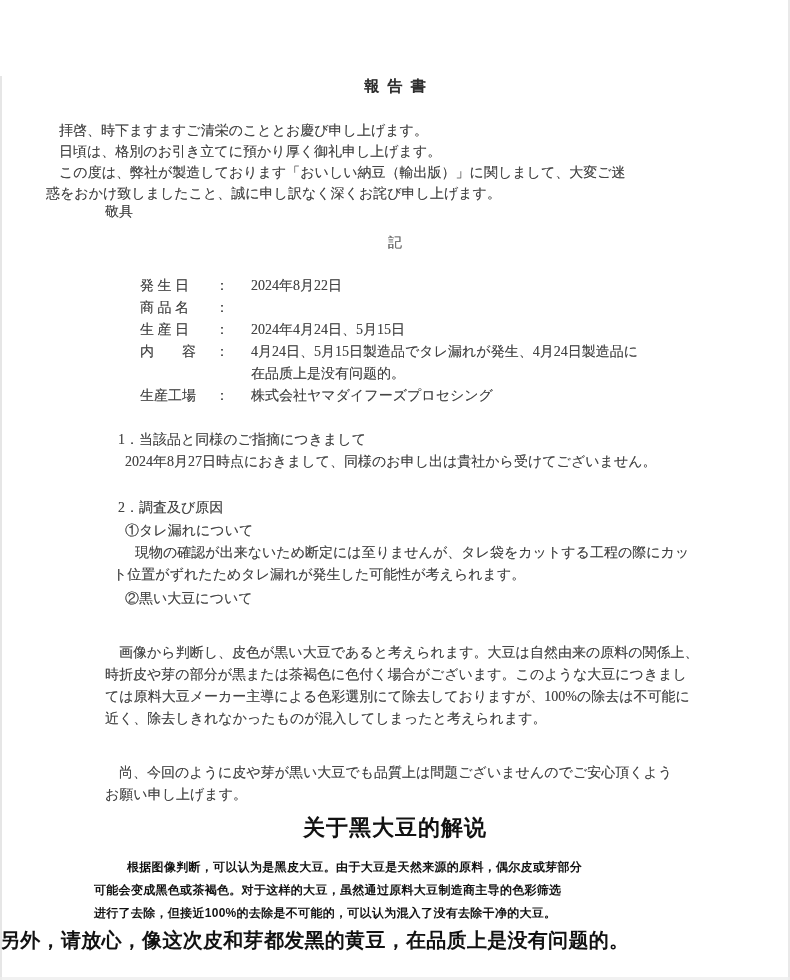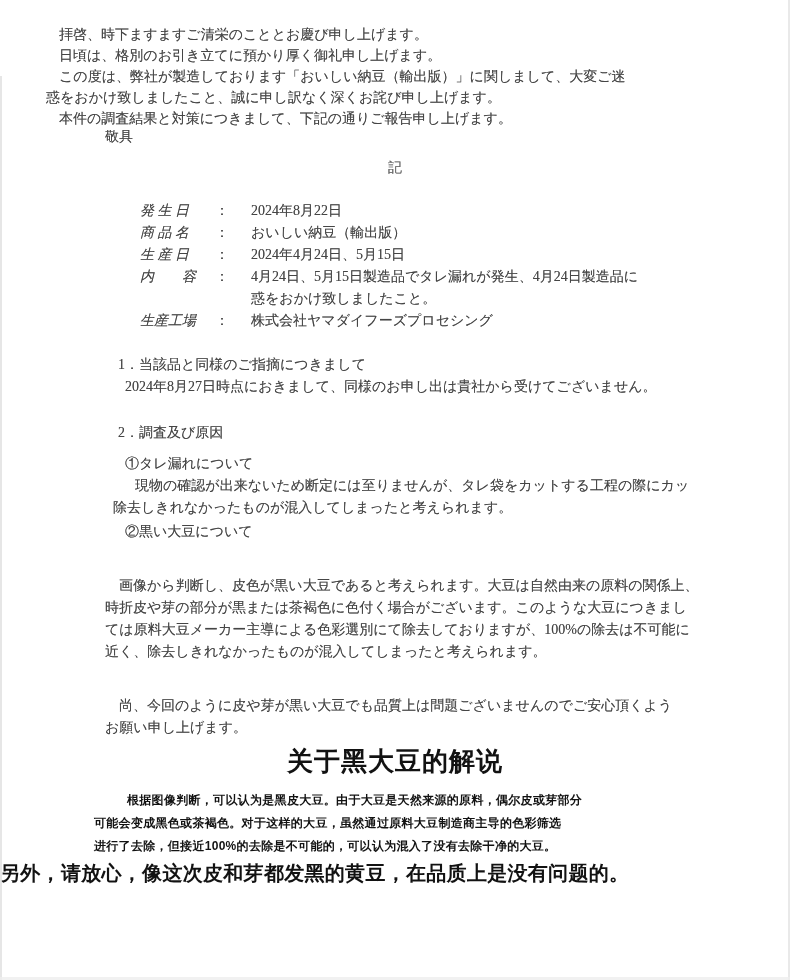--- a/index.html
+++ b/index.html
@@ -46,113 +46,112 @@
   .px20{padding-left:20px;}
   .px30{padding-left:30px;}
   .px14{padding-left:14px;margin-top:32px;}
   .px8{padding-left:8px;}
   .greeting{margin-top:24px;padding-left:46px;}
   .closing{margin-top:-3px;padding-right:30px;text-align:left;line-height:21px;}
   .record-marker{margin-top:10px;text-align:center;line-height:21px;color:#6a6a6a;}
 
   .details{margin-top:22px;padding-left:140px;padding-right:70px;}
   .detail-row{display:flex;line-height:22px;}
-  .detail-label{width:58px;flex:0 0 58px;white-space:nowrap;font-style:italic;}
+  .detail-label{width:58px;flex:0 0 58px;white-space:nowrap;}
   .detail-sep{margin-left:17px;margin-right:22px;flex:0 0 auto;}
   .detail-value{flex:1;}
   .detail-value .vline{white-space:nowrap;line-height:22px;}
 
   .section{margin-top:22px;}
   .section2{margin-top:24px;}
-  .subsec{margin-top:9px;}
+  .subsec{margin-top:1px;}
   .subsec2{margin-top:2px;}
 
   
   .cn{
     font-family:"Liberation Sans","DejaVu Sans",sans-serif;
     color:var(--ink-cn);
     font-weight:700;
   }
   .cn-title{
     margin-top:6px;
     text-align:center;
-    font-size:26px;
+    font-size:22px;
     line-height:32px;
     letter-spacing:1px;
   }
   .cn-para{margin-top:12px;padding-left:94px;padding-right:80px;font-size:12px;}
   .cn-para .cline{white-space:nowrap;line-height:23px;letter-spacing:.3px;}
   .cn-ind{padding-left:33px;}
   .cn-note{margin-top:4px;font-size:20px;line-height:23px;white-space:nowrap;letter-spacing:.3px;}
 </style>
 </head>
 <body>
 
 <div class="page">
   <div class="edge-left"></div>
   <div class="edge-right"></div>
   <div class="edge-bottom"></div>
 
   <div class="jp">
+    <div class="doc-title">報告書</div>
 
     <div class="jp-block greeting">
       <div class="line px13">拝啓、時下ますますご清栄のこととお慶び申し上げます。</div>
       <div class="line px13">日頃は、格別のお引き立てに預かり厚く御礼申し上げます。</div>
       <div class="line px13">この度は、弊社が製造しております「おいしい納豆（輸出版）」に関しまして、大変ご迷</div>
       <div class="line">惑をおかけ致しましたこと、誠に申し訳なく深くお詫び申し上げます。</div>
-      <div class="line px13">本件の調査結果と対策につきまして、下記の通りご報告申し上げます。</div>
     </div>
 
     <div class="jp-block closing">敬具</div>
 
     <div class="record-marker">記</div>
 
     <div class="details">
       <div class="detail-row">
         <span class="detail-label">発 生 日</span>
         <span class="detail-sep">：</span>
         <span class="detail-value">2024年8月22日</span>
       </div>
       <div class="detail-row">
         <span class="detail-label">商 品 名</span>
         <span class="detail-sep">：</span>
-        <span class="detail-value">おいしい納豆（輸出版）</span>
       </div>
       <div class="detail-row">
         <span class="detail-label">生 産 日</span>
         <span class="detail-sep">：</span>
         <span class="detail-value">2024年4月24日、5月15日</span>
       </div>
       <div class="detail-row">
         <span class="detail-label">内　　容</span>
         <span class="detail-sep">：</span>
         <span class="detail-value">
           <span class="vline" style="display:block">4月24日、5月15日製造品でタレ漏れが発生、4月24日製造品に</span>
-          <span class="vline" style="display:block">惑をおかけ致しましたこと。</span>
+          <span class="vline" style="display:block">在品质上是没有问题的。</span>
         </span>
       </div>
       <div class="detail-row">
         <span class="detail-label">生産工場</span>
         <span class="detail-sep">：</span>
         <span class="detail-value">株式会社ヤマダイフーズプロセシング</span>
       </div>
     </div>
 
     <div class="jp-block section lh22">
       <div class="line px13">1．当該品と同様のご指摘につきまして</div>
       <div class="line px20">2024年8月27日時点におきまして、同様のお申し出は貴社から受けてございません。</div>
     </div>
 
     <div class="jp-block section2 lh22">
       <div class="line px13">2．調査及び原因</div>
 
       <div class="subsec">
         <div class="line px20">①タレ漏れについて</div>
         <div class="line px30">現物の確認が出来ないため断定には至りませんが、タレ袋をカットする工程の際にカッ</div>
-        <div class="line px8">除去しきれなかったものが混入してしまったと考えられます。</div>
+        <div class="line px8">ト位置がずれたためタレ漏れが発生した可能性が考えられます。</div>
       </div>
 
       <div class="subsec2">
         <div class="line px20">②黒い大豆について</div>
         <div class="line px14">画像から判断し、皮色が黒い大豆であると考えられます。大豆は自然由来の原料の関係上、</div>
         <div class="line">時折皮や芽の部分が黒または茶褐色に色付く場合がございます。このような大豆につきまし</div>
         <div class="line">ては原料大豆メーカー主導による色彩選別にて除去しておりますが、100%の除去は不可能に</div>
         <div class="line">近く、除去しきれなかったものが混入してしまったと考えられます。</div>
         <div class="line px14">尚、今回のように皮や芽が黒い大豆でも品質上は問題ございませんのでご安心頂くよう</div>
         <div class="line">お願い申し上げます。</div>

